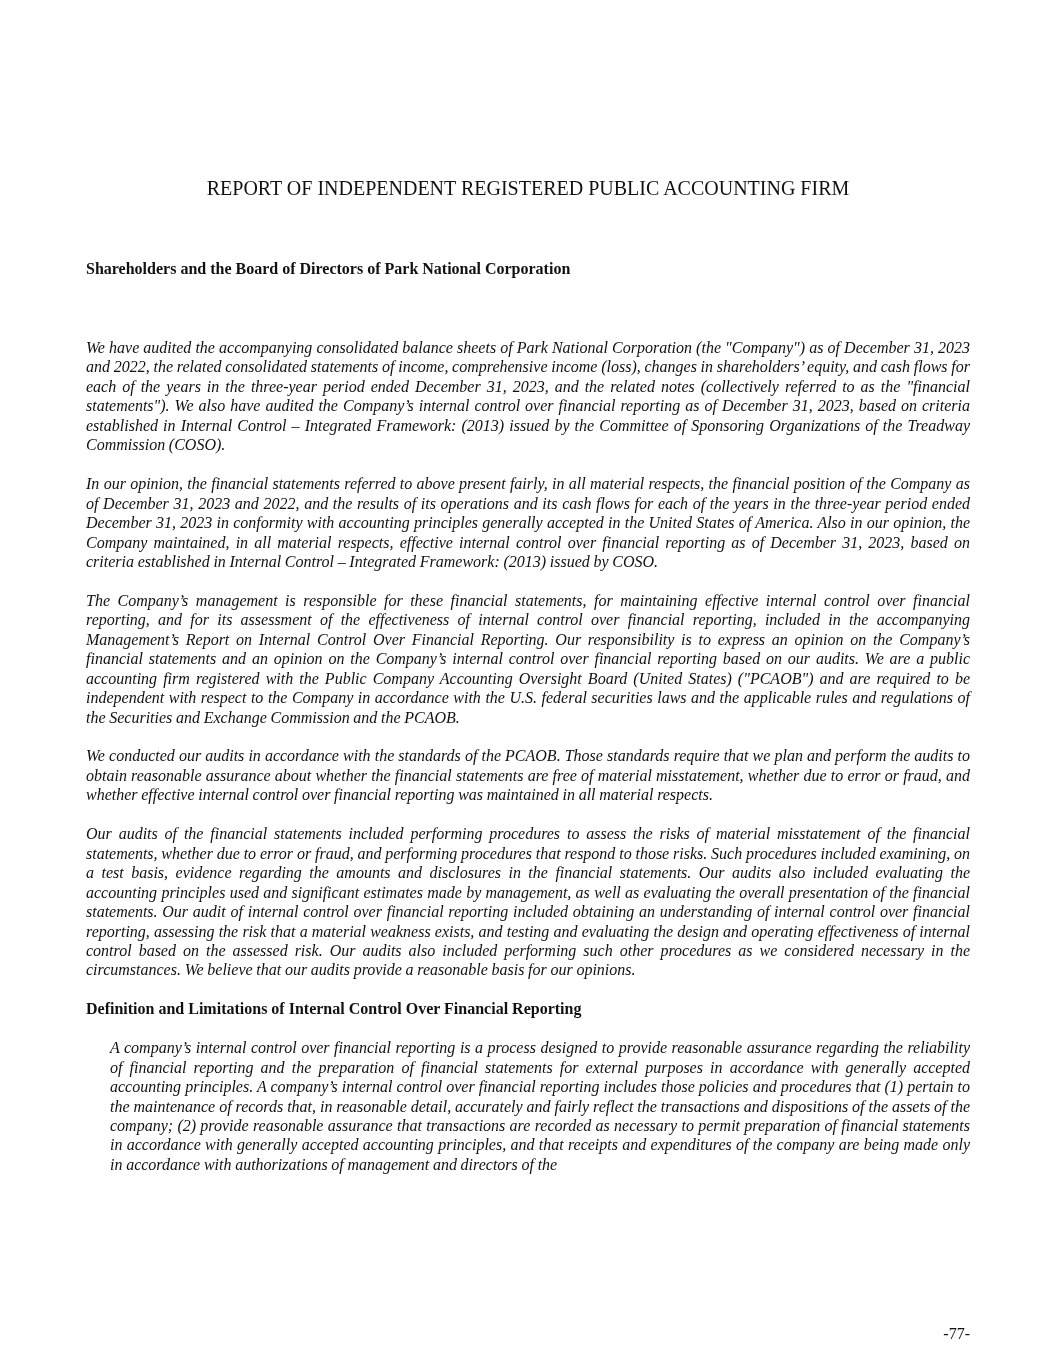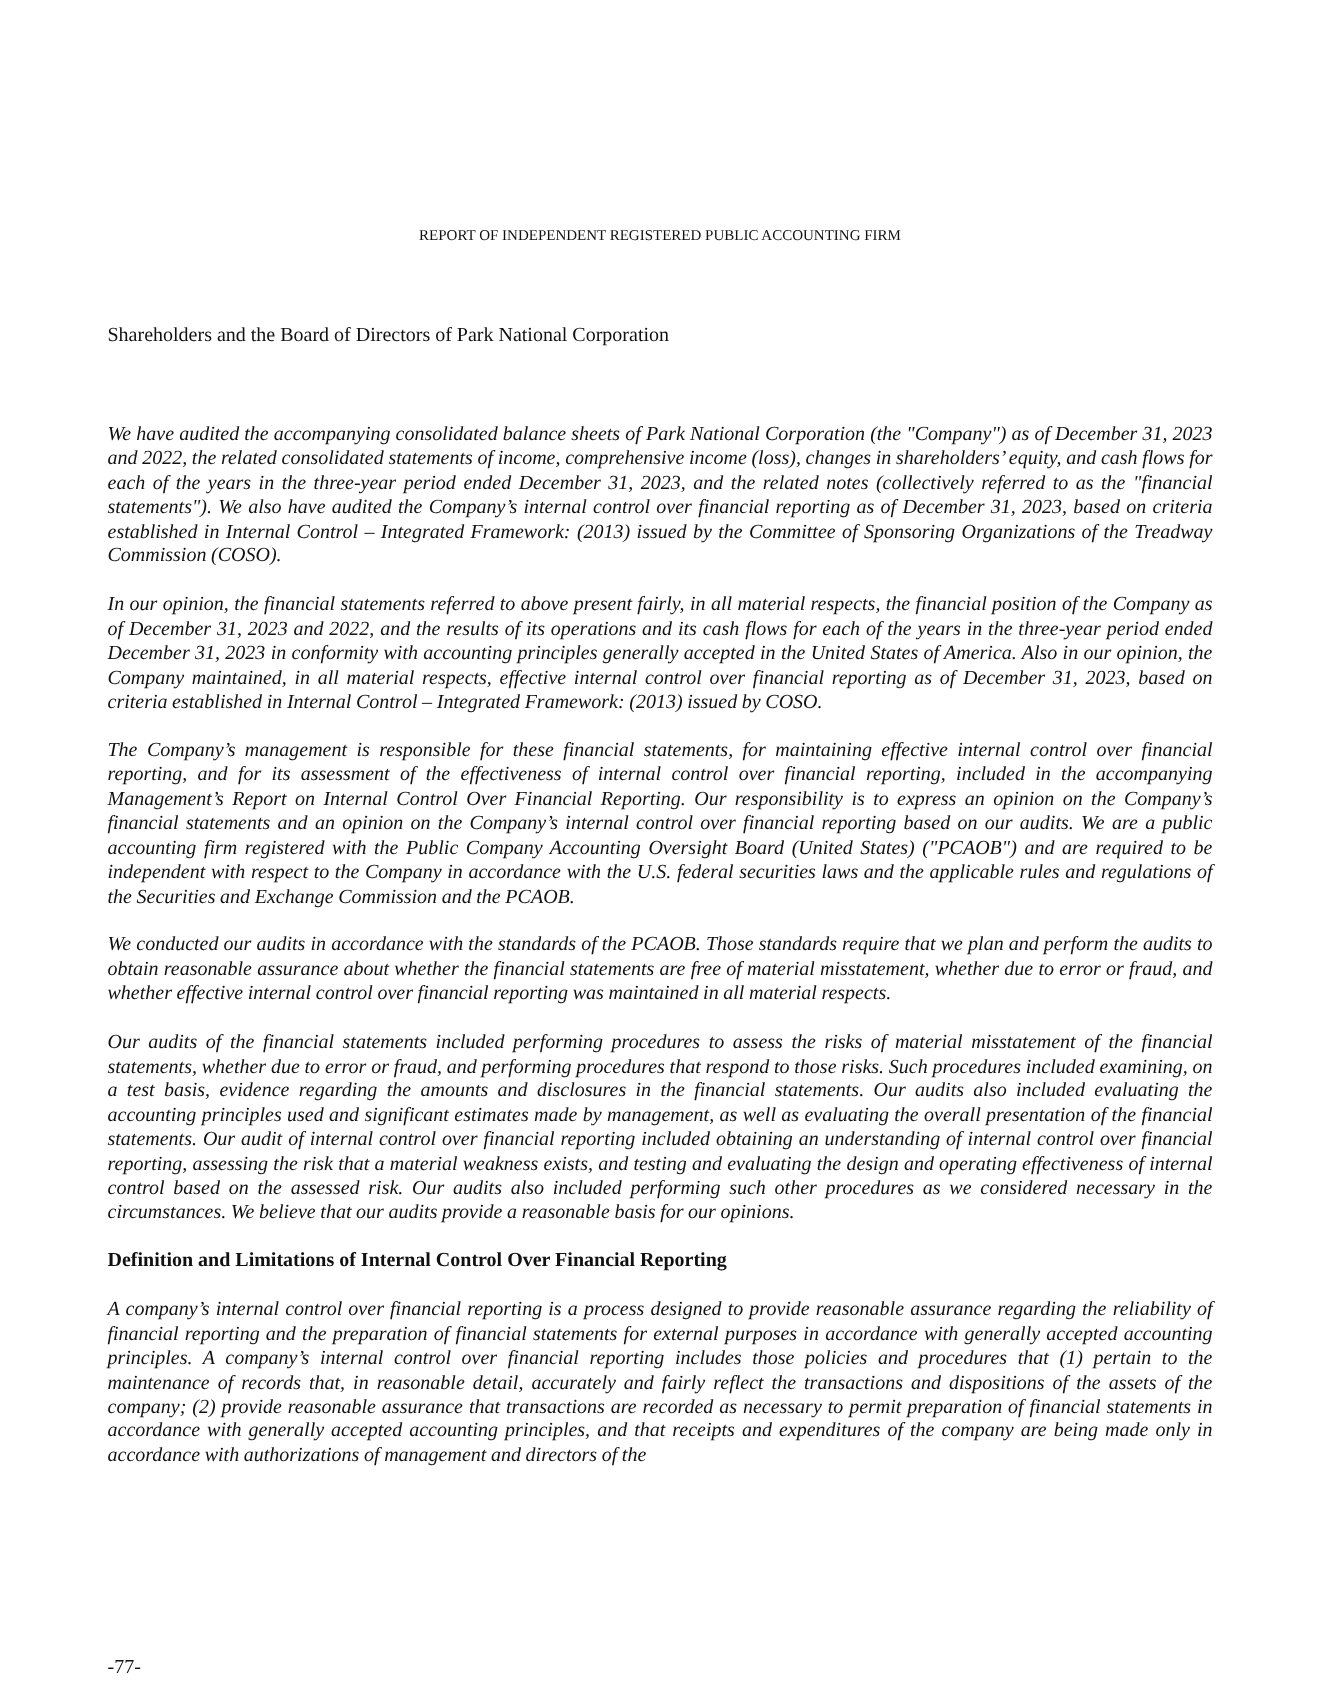--- a/index.html
+++ b/index.html
@@ -20,57 +20,58 @@
       left: 86px;
       top: 0;
       width: 884px;
     }
     .title {
       position: absolute;
       top: 179px;
       left: 0;
       width: 884px;
       text-align: center;
-      font-size: 12px;
+      font-size: 20px;
       line-height: 19.4px;
       letter-spacing: 0px;
     }
     .addressee {
       position: absolute;
       top: 259px;
       left: 0;
       font-size: 16px;
       line-height: 19.4px;
+      font-weight: bold;
     }
     .addressee div { white-space: nowrap; }
     .content {
       position: absolute;
       top: 338px;
       left: 0;
       width: 884px;
       font-size: 16px;
       line-height: 19.45px;
     }
     .heading {
       font-weight: bold;
       margin: 0 0 19.45px 0;
     }
     .para {
       text-align: justify;
       margin: 0 0 19.45px 0;
       word-spacing: -0.3px;
       font-style: italic;
     }
-    .para.last { margin-bottom: 0; }
+    .para.last { margin-bottom: 0; margin-left: 24px; }
     .page-number {
       position: absolute;
       top: 1325px;
       left: 0;
       width: 884px;
-      text-align: left;
+      text-align: right;
       font-size: 16px;
     }
   </style>
 </head>
 <body>
 
 <div class="page">
 
   <div class="title">REPORT OF INDEPENDENT REGISTERED PUBLIC ACCOUNTING FIRM</div>
 

